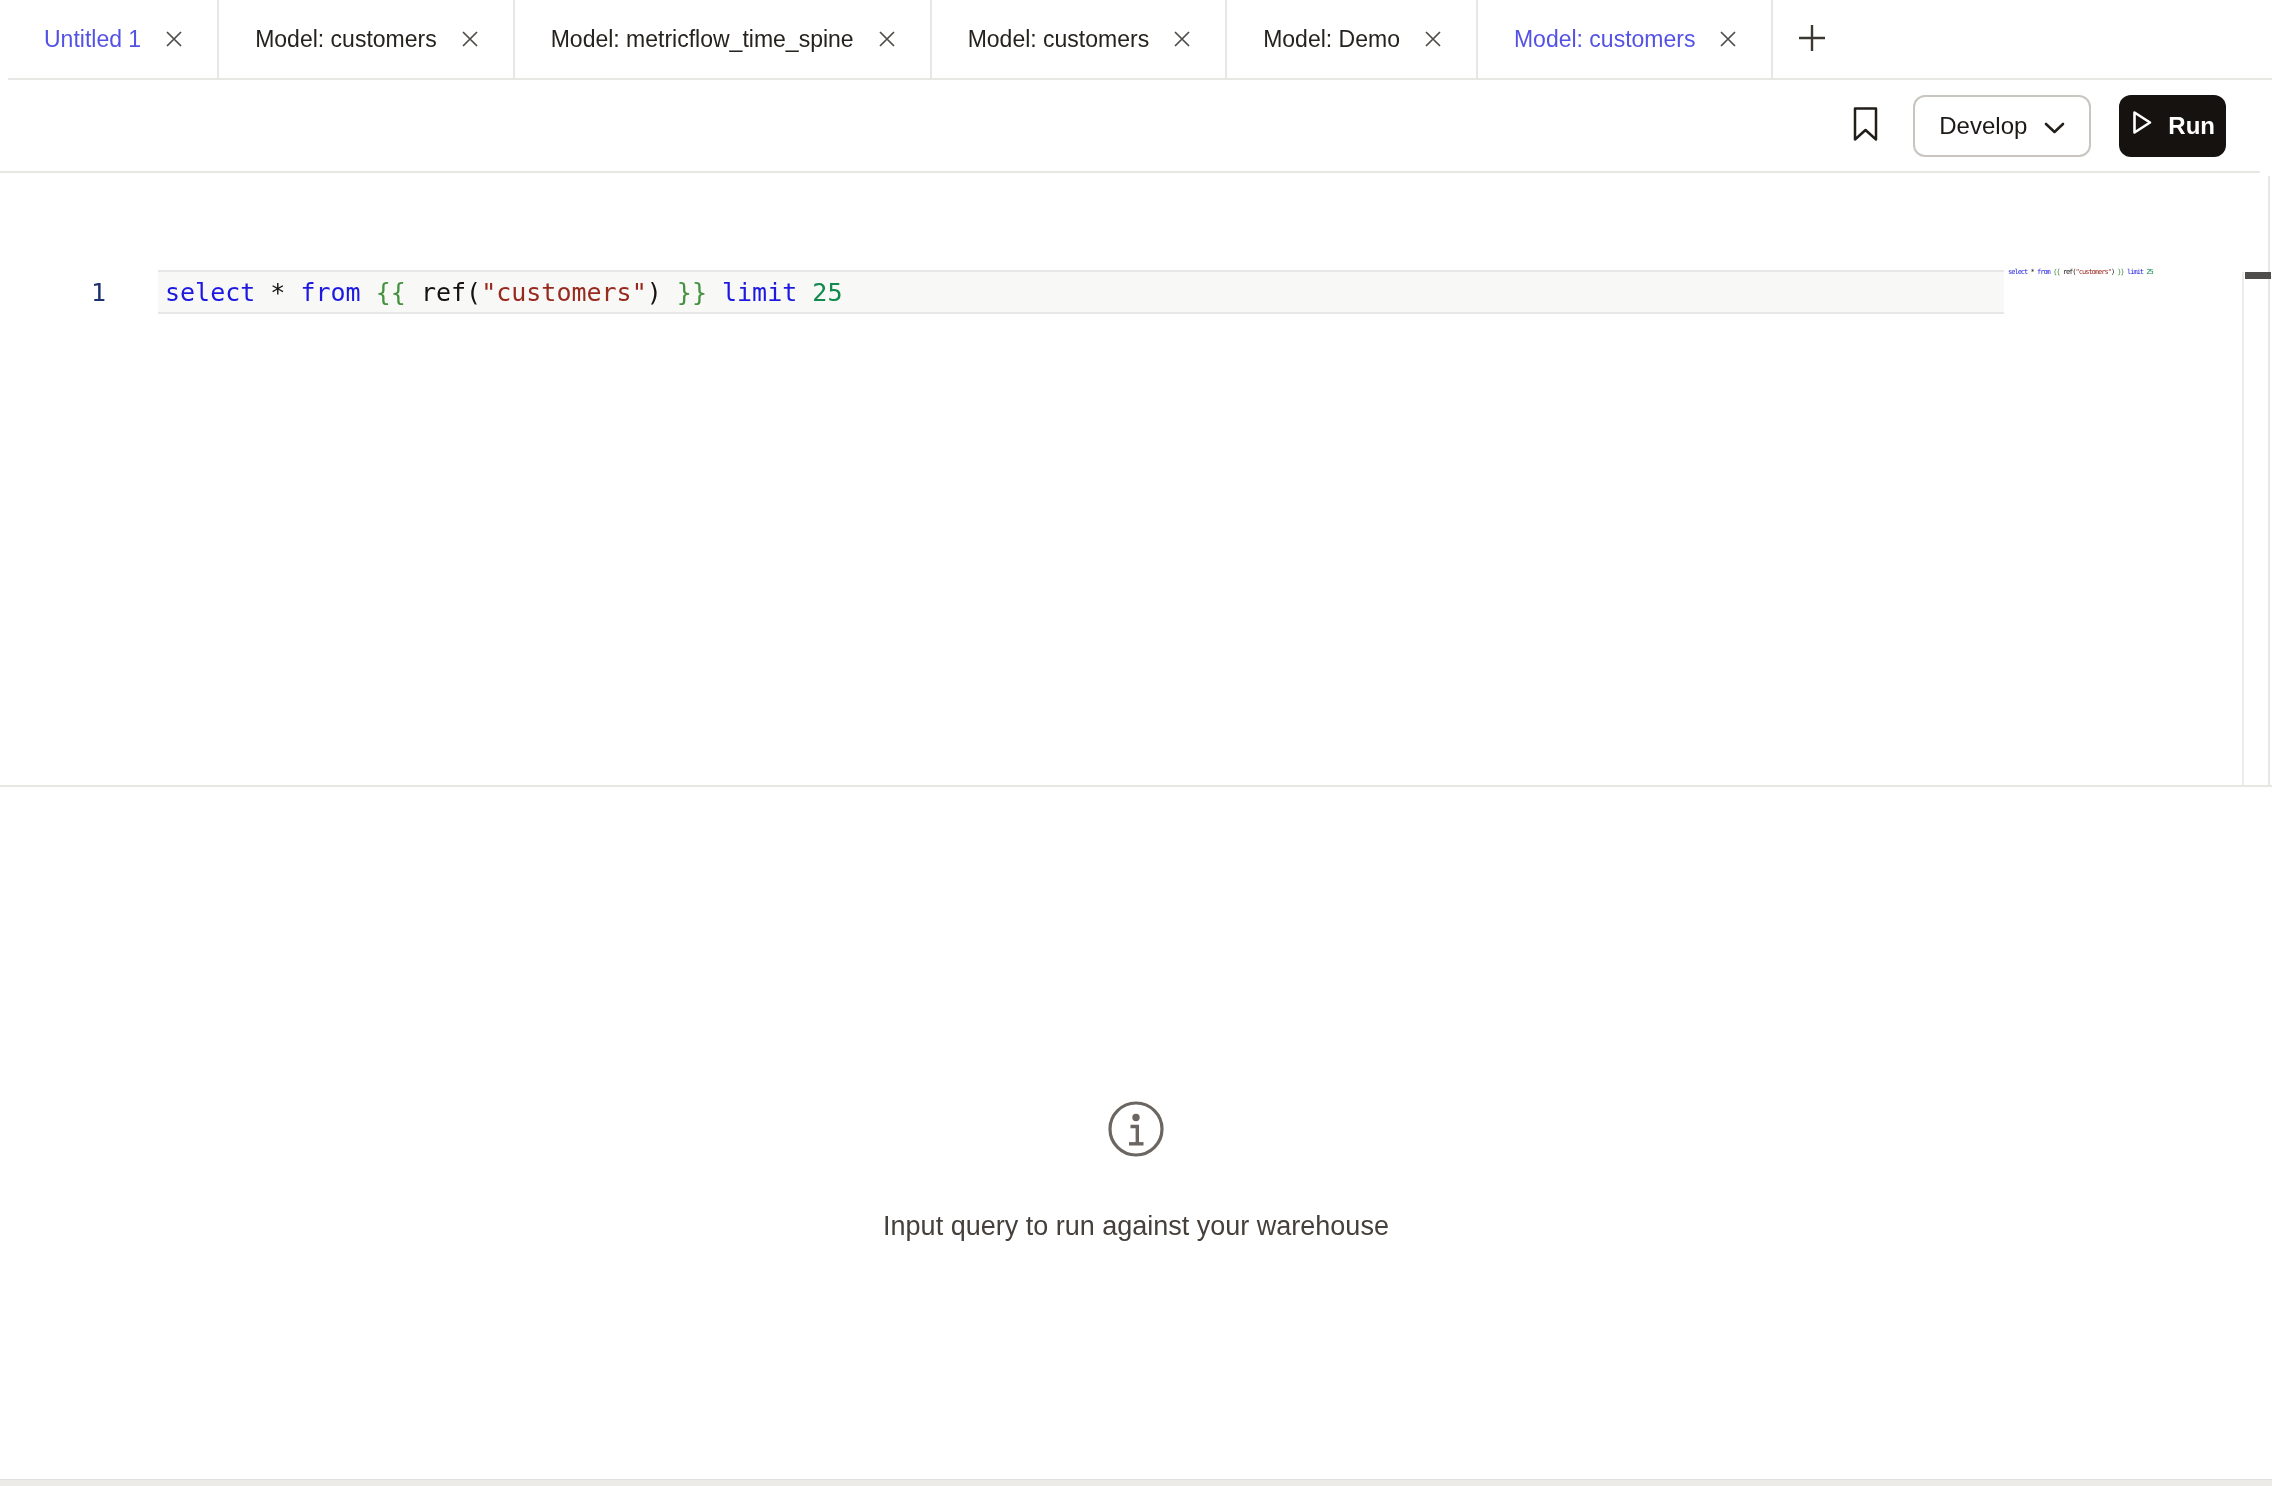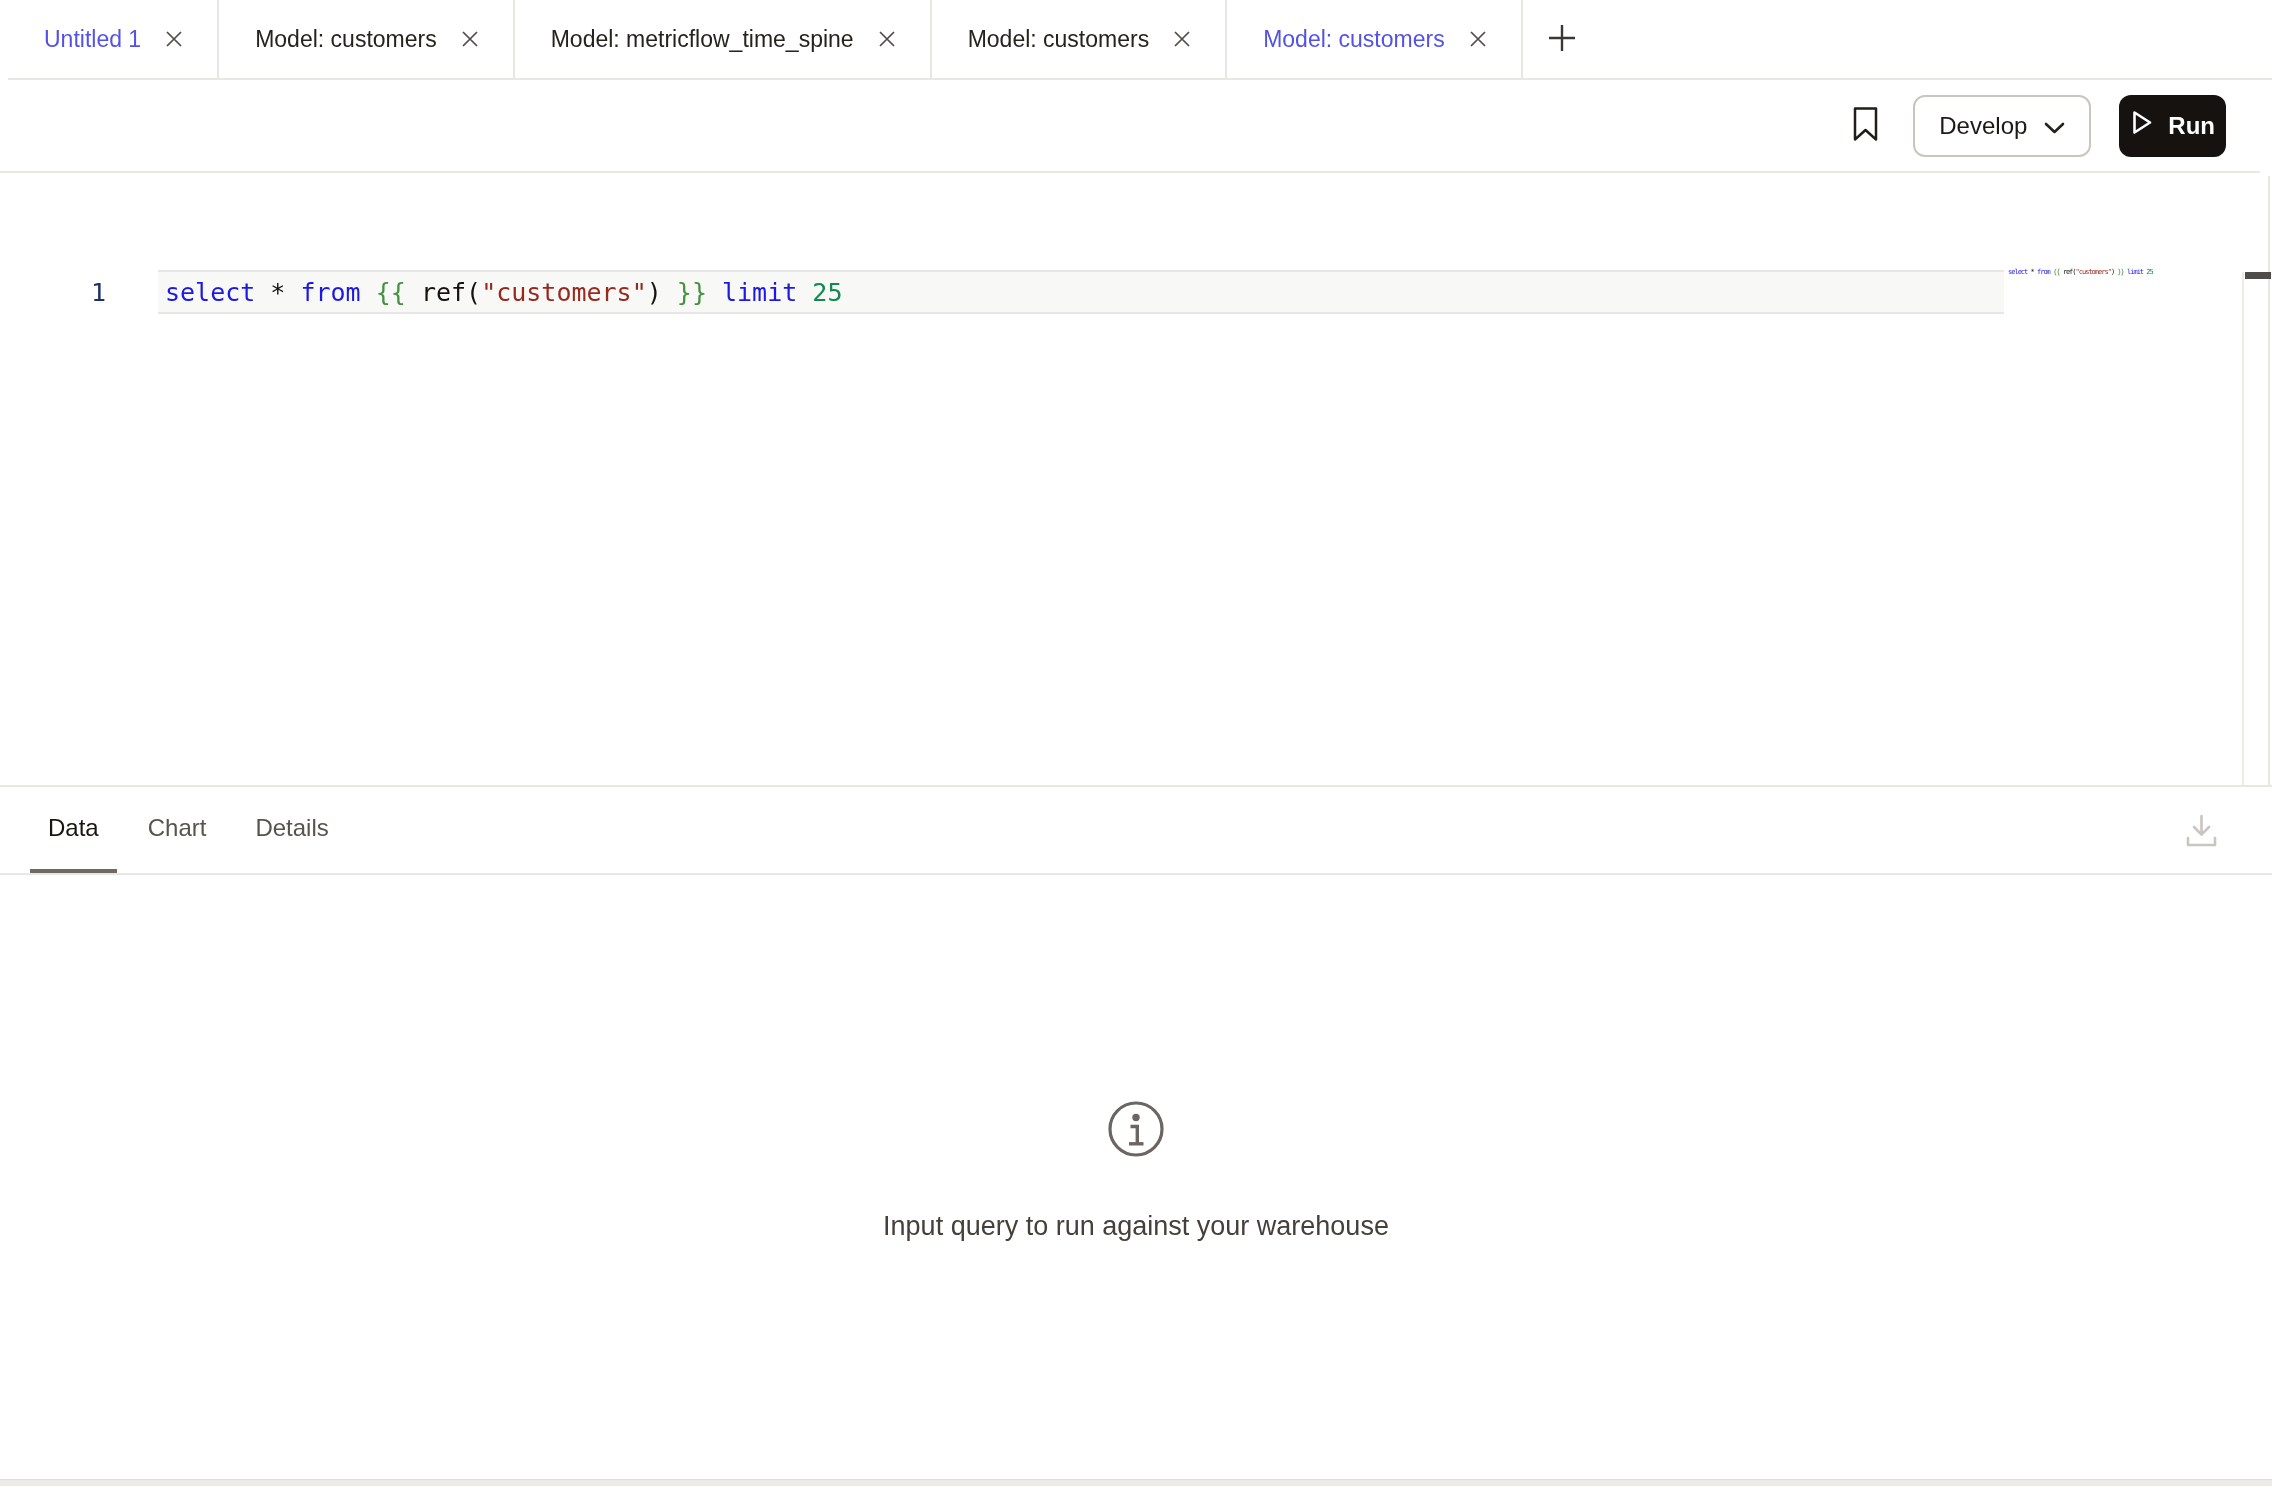--- a/index.html
+++ b/index.html
@@ -97,20 +97,28 @@
 
       <div class="tab">
         <span class="tab-label">Model: customers</span>
         <span class="tab-close">
           <svg width="22" height="22" viewBox="0 0 22 22">
             <path d="M4 4 L18 18 M18 4 L4 18" stroke="#504d49" stroke-width="1.7" fill="none"></path>
           </svg>
         </span>
       </div>
 
+      <div class="tab">
+        <span class="tab-label">Model: Demo</span>
+        <span class="tab-close">
+          <svg width="22" height="22" viewBox="0 0 22 22">
+            <path d="M4 4 L18 18 M18 4 L4 18" stroke="#504d49" stroke-width="1.7" fill="none"></path>
+          </svg>
+        </span>
+      </div>
 
       <div class="tab tab-highlight">
         <span class="tab-label">Model: customers</span>
         <span class="tab-close">
           <svg width="22" height="22" viewBox="0 0 22 22">
             <path d="M4 4 L18 18 M18 4 L4 18" stroke="#504d49" stroke-width="1.7" fill="none"></path>
           </svg>
         </span>
       </div>
 
@@ -176,37 +184,20 @@
       <div class="code-line"><span class="tok tok-kw">select</span><span class="tok"> * </span><span class="tok tok-kw">from</span><span class="tok"> </span><span class="tok tok-brace">{{</span><span class="tok"> ref(</span><span class="tok tok-str">"</span><span class="tok tok-str tok-link">customers</span><span class="tok tok-str">"</span><span class="tok">) </span><span class="tok tok-brace">}}</span><span class="tok"> </span><span class="tok tok-kw">limit</span><span class="tok"> </span><span class="tok tok-num">25</span></div>
     </div>
     <div class="minimap"><span class="tok tok-kw">select</span><span class="tok"> * </span><span class="tok tok-kw">from</span><span class="tok"> </span><span class="tok tok-brace">{{</span><span class="tok"> ref(</span><span class="tok tok-str">"</span><span class="tok tok-str tok-link">customers</span><span class="tok tok-str">"</span><span class="tok">) </span><span class="tok tok-brace">}}</span><span class="tok"> </span><span class="tok tok-kw">limit</span><span class="tok"> </span><span class="tok tok-num">25</span></div>
     <div class="right-edge"></div>
     <div class="scroll-track">
       <div class="scroll-thumb"></div>
     </div>
   </div>
 
   <section class="results">
-    <div class="rtabs">
-
-        <button class="rtab rtab-active">Data</button>
-
-        <button class="rtab">Chart</button>
-
-        <button class="rtab">Details</button>
-
-      <button class="download-btn">
-        <span>
-          <svg width="37" height="39" viewBox="0 0 37 39">
-            <path d="M18.5 5 V23 M11 16 L18.5 23.5 L26 16" fill="none" stroke="#c9c5c0" stroke-width="2.6" stroke-linecap="round" stroke-linejoin="round"></path>
-            <path d="M5 27 V34 H32 V27" fill="none" stroke="#c9c5c0" stroke-width="2.6" stroke-linecap="round" stroke-linejoin="round"></path>
-          </svg>
-        </span>
-      </button>
-    </div>
     <div class="empty">
       <span style="display:flex;">
         <svg width="60" height="60" viewBox="0 0 60 60">
           <circle cx="30" cy="30" r="26" fill="none" stroke="#6b6661" stroke-width="3.2"></circle>
           <circle cx="30" cy="18.5" r="3.7" fill="#6b6661"></circle>
           <path d="M24.5 27.5 H31.3 V44" fill="none" stroke="#6b6661" stroke-width="3.4"></path>
           <path d="M23 44.8 H37.5" fill="none" stroke="#6b6661" stroke-width="3.4"></path>
         </svg>
       </span>
       <p class="empty-text">Input query to run against your warehouse</p>

